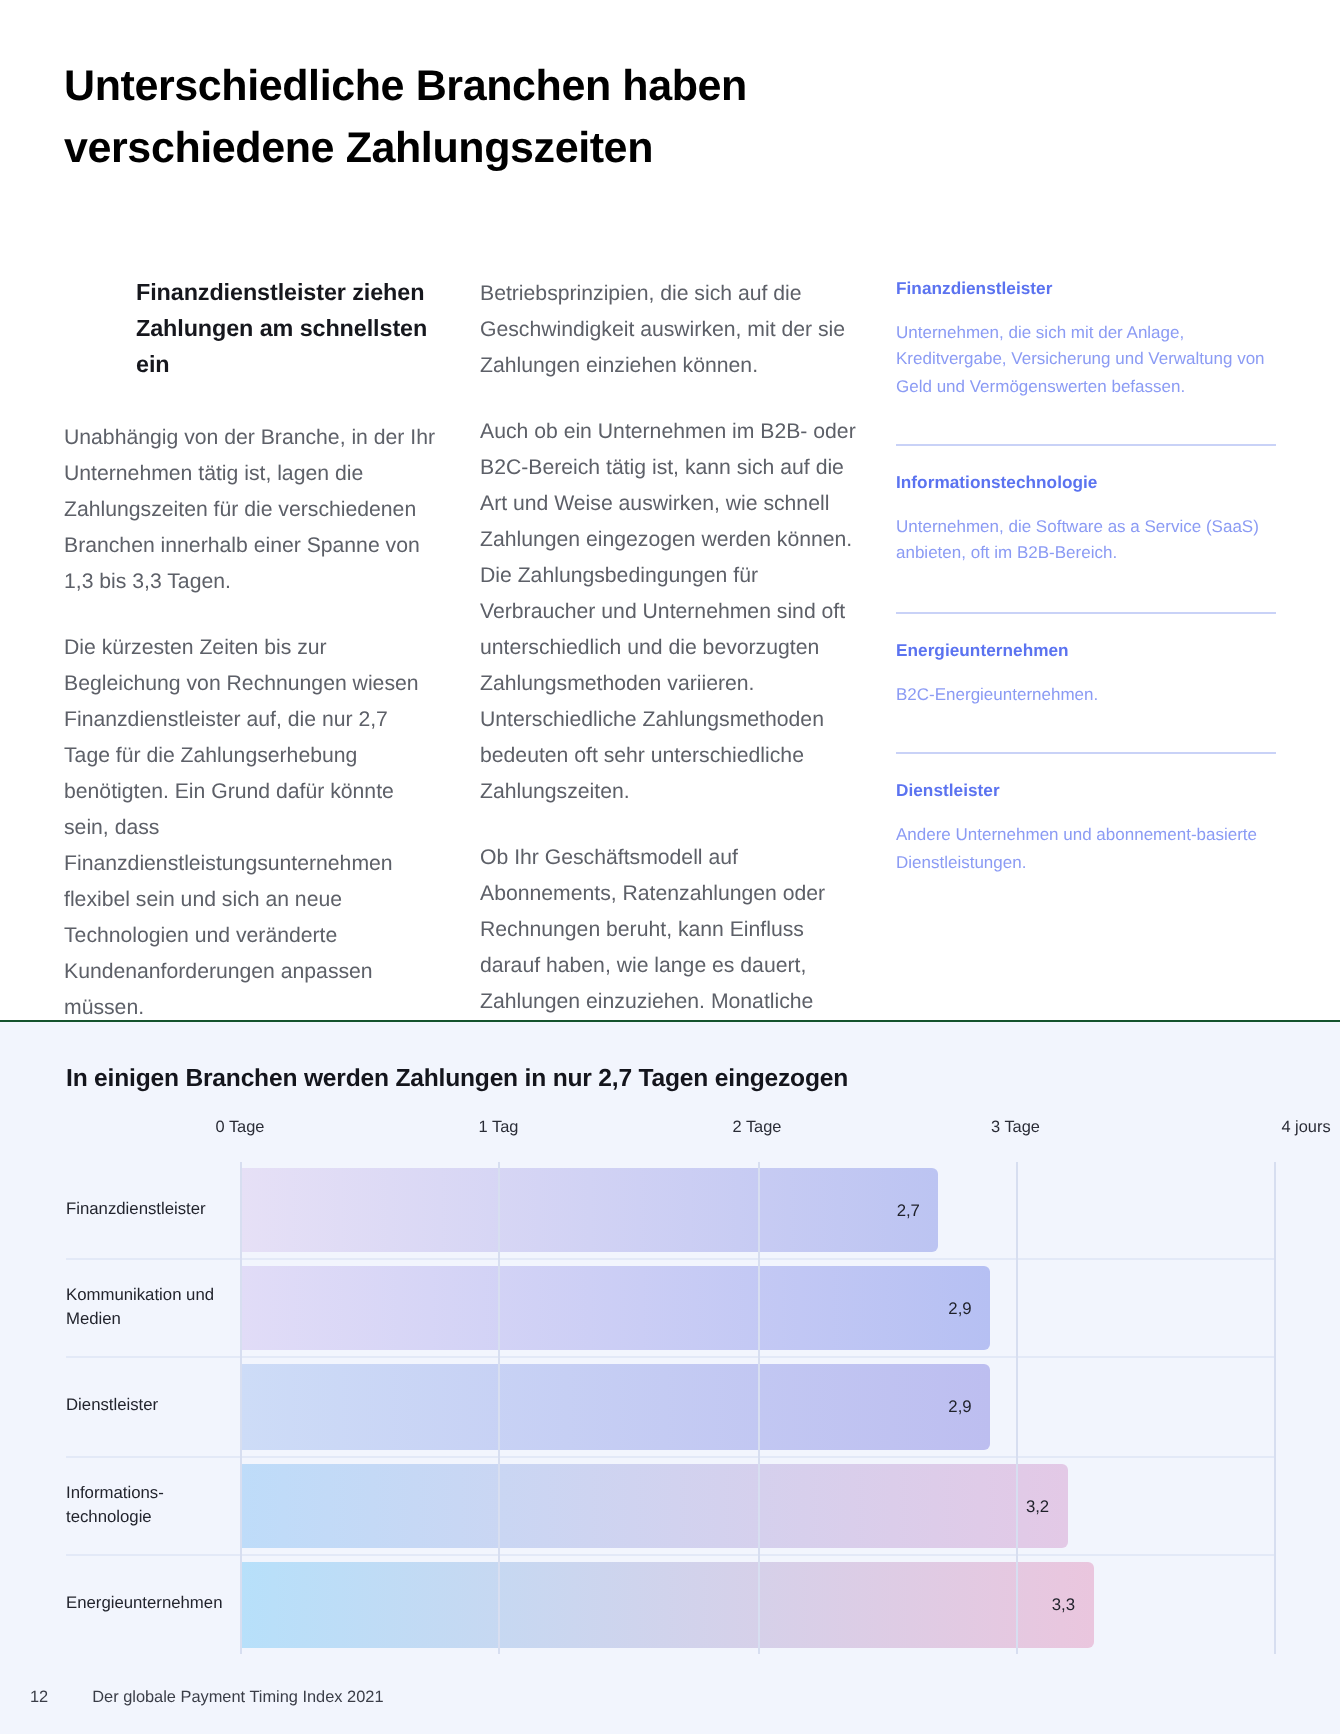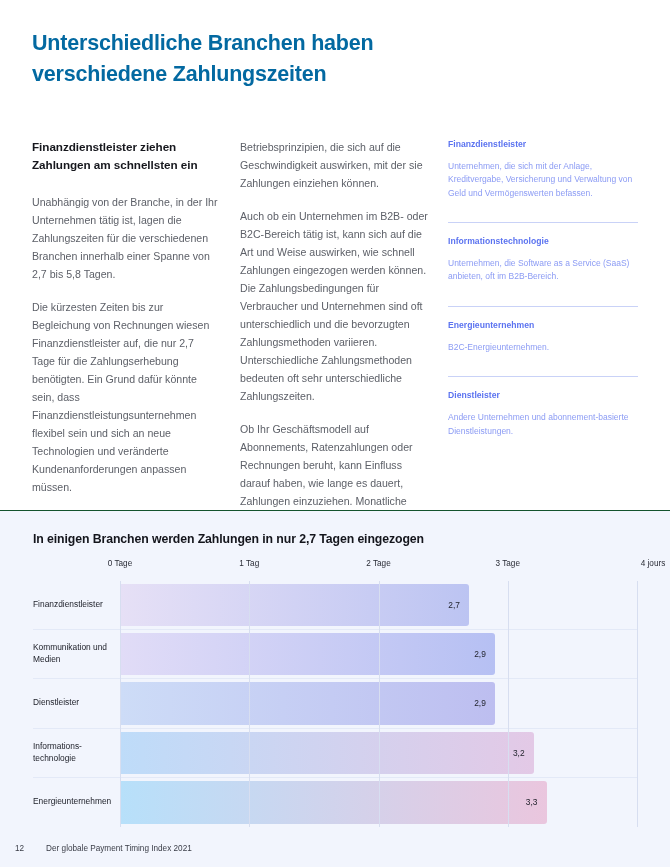--- a/index.html
+++ b/index.html
@@ -8,32 +8,32 @@
     font-family: "Liberation Sans", sans-serif;
     background: #ffffff;
     overflow: hidden;
   }
   .page { position: relative; width: 670px; height: 867px; background: #ffffff; }
 
   
   .headline {
     position: absolute; left: 32px; top: 28px; width: 440px;
     font-size: 21.5px; font-weight: 600; line-height: 1.42;
-    color: #0369a1; letter-spacing: -0.2px;
+    color: #000000; letter-spacing: -0.2px;
   }
   .headline .l2 { display: block; }
 
   
   .col { position: absolute; top: 138px; }
   .col-left  { left: 32px;  width: 186px; }
   .col-mid   { left: 240px; width: 188px; }
 
   .subhead {
     font-size: 11.7px; font-weight: 700; color: #16171d;
-    line-height: 1.52; margin-bottom: 19px; letter-spacing: -0.05px;
+    line-height: 1.52; margin-bottom: 19px; letter-spacing: -0.05px; margin-left: 36px;
   }
   .para {
     font-size: 10.6px; line-height: 1.70; color: #5d6068;
     margin-bottom: 15px;
   }
   .para:last-child { margin-bottom: 0; }
 
   
   .col-gloss { position: absolute; left: 448px; top: 138px; width: 190px; }
   .gl-item { padding-bottom: 11px; margin-bottom: 0; }
@@ -105,21 +105,21 @@
 
 <div class="page">
 
   <h1 class="headline">
     <span class="l1">Unterschiedliche Branchen haben</span>
     <span class="l2">verschiedene Zahlungszeiten</span>
   </h1>
 
   <div class="col col-left">
     <div class="subhead">Finanzdienstleister ziehen Zahlungen am schnellsten ein</div>
-    <p class="para">Unabhängig von der Branche, in der Ihr Unternehmen tätig ist, lagen die Zahlungszeiten für die verschiedenen Branchen innerhalb einer Spanne von 2,7 bis 5,8 Tagen.</p>
+    <p class="para">Unabhängig von der Branche, in der Ihr Unternehmen tätig ist, lagen die Zahlungszeiten für die verschiedenen Branchen innerhalb einer Spanne von 1,3 bis 3,3 Tagen.</p>
     <p class="para">Die kürzesten Zeiten bis zur Begleichung von Rechnungen wiesen Finanzdienstleister auf, die nur 2,7 Tage für die Zahlungserhebung benötigten. Ein Grund dafür könnte sein, dass Finanzdienstleistungsunternehmen flexibel sein und sich an neue Technologien und veränderte Kundenanforderungen anpassen müssen.</p>
     <p class="para">Etablierte Branchen wie Energieunternehmen haben einen anderen Kundenstamm. Sie verwenden möglicherweise andere</p>
   </div>
 
   <div class="col col-mid">
     <p class="para">Betriebsprinzipien, die sich auf die Geschwindigkeit auswirken, mit der sie Zahlungen einziehen können.</p>
     <p class="para">Auch ob ein Unternehmen im B2B- oder B2C-Bereich tätig ist, kann sich auf die Art und Weise auswirken, wie schnell Zahlungen eingezogen werden können. Die Zahlungsbedingungen für Verbraucher und Unternehmen sind oft unterschiedlich und die bevorzugten Zahlungsmethoden variieren. Unterschiedliche Zahlungsmethoden bedeuten oft sehr unterschiedliche Zahlungszeiten.</p>
     <p class="para">Ob Ihr Geschäftsmodell auf Abonnements, Ratenzahlungen oder Rechnungen beruht, kann Einfluss darauf haben, wie lange es dauert, Zahlungen einzuziehen. Monatliche Zahlungen anstelle von jährlichen Zahlungen machen beispielsweise die Einnahmen vorhersehbarer und weniger risikoreich.</p>
   </div>
 

